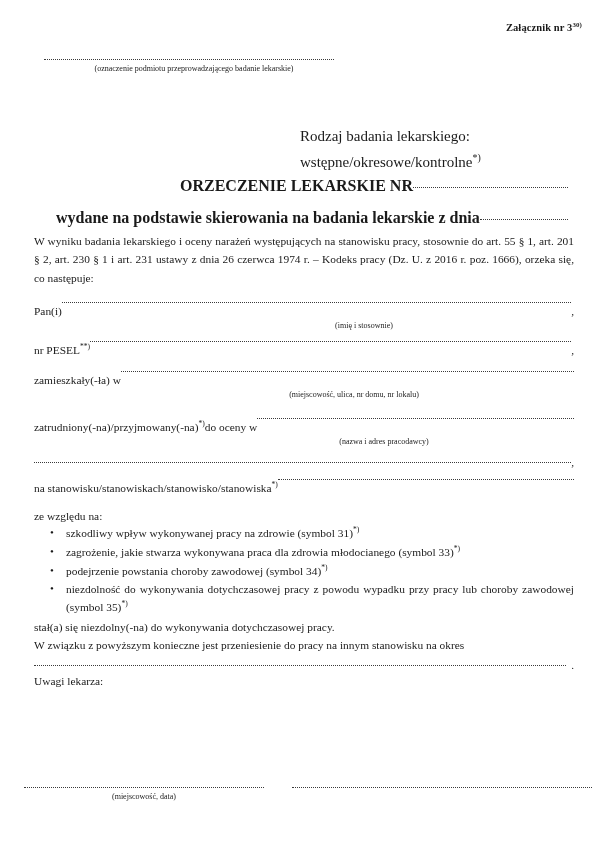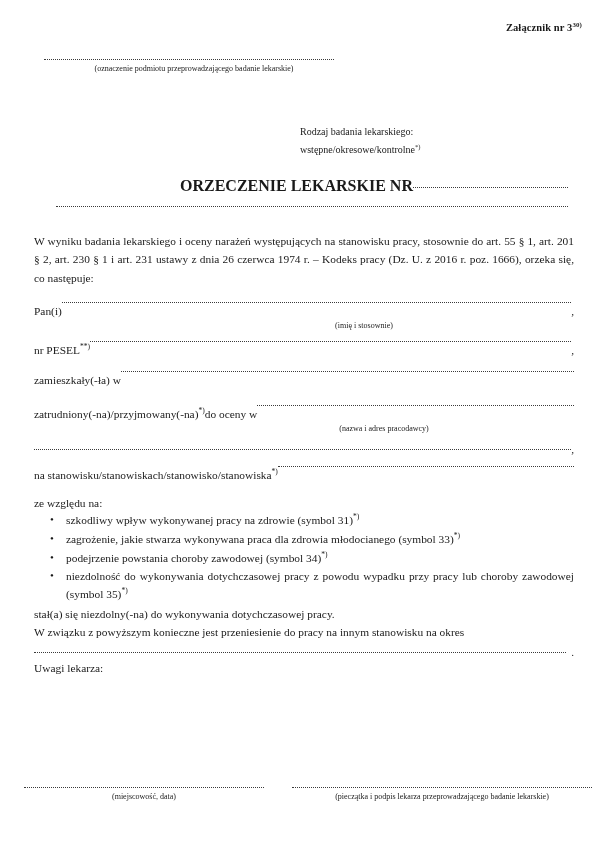--- a/index.html
+++ b/index.html
@@ -61,21 +61,21 @@
     text-align: center;
     margin-top: 4px;
     color: #222;
   }
 
   
   .exam-type {
     position: absolute;
     left: 300px;
     top: 123px;
-    font-size: 10px;
+    font-size: 15px;
     line-height: 1.75;
   }
 
   
   .title-wrap {
     position: absolute;
     left: 32px;
     top: 177px;
     width: 536px;
     font-weight: bold;
@@ -211,20 +211,21 @@
       <span>wstępne/okresowe/kontrolne</span><sup>*)</sup>
     </div>
   </div>
 
   <div class="title-wrap">
     <div class="title-line1">
       <span>ORZECZENIE LEKARSKIE NR</span>
       <span class="dots"></span>
     </div>
     <div class="title-line2">
+      <span>wydane na podstawie skierowania na badania lekarskie z dnia</span>
       <span class="dots"></span>
     </div>
   </div>
 
   <div class="body-wrap">
 
     <p class="legal-para">W wyniku badania lekarskiego i oceny narażeń występujących na stanowisku pracy, stosownie do art. 55 § 1, art. 201 § 2, art. 230 § 1 i art. 231 ustawy z dnia 26 czerwca 1974 r. – Kodeks pracy (Dz. U. z 2016 r. poz. 1666), orzeka się, co następuje:</p>
 
     <div class="spacer-18"></div>
 
@@ -242,20 +243,21 @@
       <span class="dots"></span>
       <span class="field-tail">,</span>
     </div>
 
     <div class="spacer-18"></div>
 
     <div class="field-row">
       <span class="field-label">zamieszkały(-ła) w</span>
       <span class="dots"></span>
     </div>
+    <div class="caption cap-indent-2">(miejscowość, ulica, nr domu, nr lokalu)</div>
 
     <div class="spacer-22"></div>
 
     <div class="field-row">
       <span class="field-label"><span>zatrudniony(-na)/przyjmowany(-na)</span><sup>*)</sup><span>do oceny w</span></span>
       <span class="dots"></span>
     </div>
     <div class="caption cap-indent-3">(nazwa i adres pracodawcy)</div>
 
     <div class="spacer-10"></div>
@@ -305,17 +307,16 @@
     <div class="uwagi">Uwagi lekarza:</div>
   </div>
 
   <div class="footer">
     <div class="sig-left">
       <div class="sig-rule"></div>
       <div class="sig-cap">(miejscowość, data)</div>
     </div>
     <div class="sig-right">
       <div class="sig-rule"></div>
-      <div class="sig-cap">(pieczątka i podpis lekarza przeprowadzającego badanie lekarskie)</div>
     </div>
   </div>
 
 </div>
 
 </body></html>

